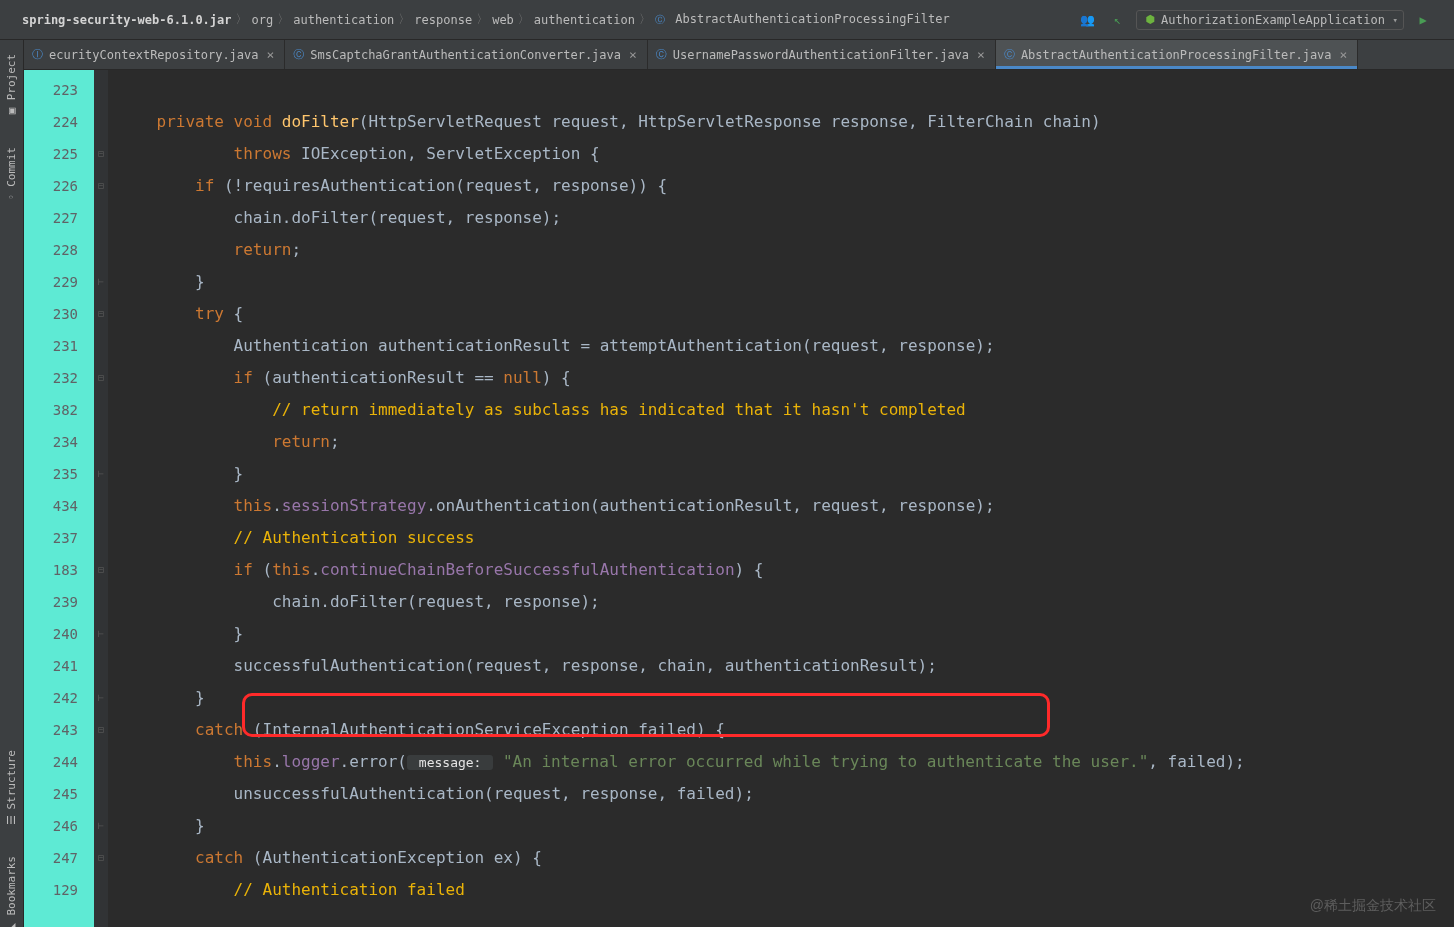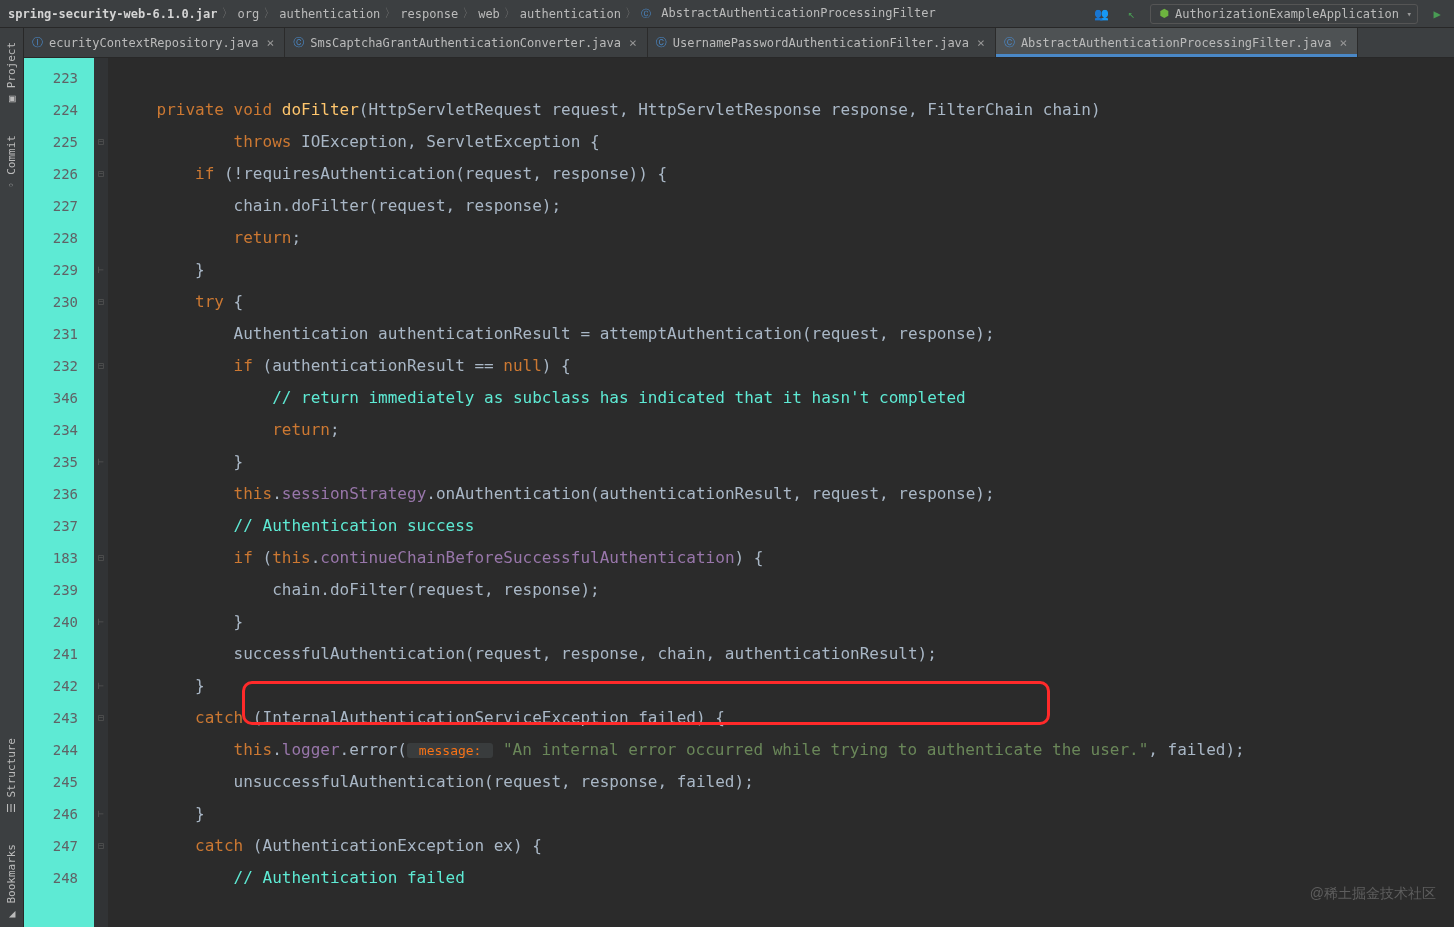--- a/index.html
+++ b/index.html
@@ -7,26 +7,26 @@
     background: #2b2b2b;
     color: #a9b7c6;
     font-family: 'Consolas', 'Monaco', monospace;
     font-size: 13px;
     width: 1454px;
     height: 927px;
     overflow: hidden;
     position: relative;
   }
   .top-bar {
-    height: 28px;
+    height: 40px;
     background: #3c3f41;
     border-bottom: 1px solid #282828;
     display: flex;
     align-items: center;
-    padding: 0 6px;
+    padding: 0 20px;
     font-size: 12px;
   }
   .breadcrumb {
     display: flex;
     align-items: center;
     flex: 1;
     overflow: hidden;
   }
   .breadcrumb-item {
     color: #bbbbbb;
@@ -185,25 +185,25 @@
     height: 32px;
     line-height: 32px;
     font-size: 10px;
     color: #555;
   }
   .code-line { height: 32px; padding: 0 10px; }
 
   .kw { color: #cc7832; }
   .method-decl { color: #ffc66d; }
   .str { color: #6a8759; }
-  .cmt { color: #5eead4; }
+  .cmt { color: #eab308; }
   .field { color: #9876aa; }
   .param-hint {
     background: #393c3d;
-    color: #f97316;
+    color: #e5e5e5;
     padding: 0 4px;
     border-radius: 3px;
     font-size: 13px;
   }
 
   .highlight-box {
     position: absolute;
     border: 3px solid #ff2a2a;
     border-radius: 10px;
     left: 218px;
@@ -305,36 +305,36 @@
           <div class="line-num">223</div>
           <div class="line-num">224</div>
           <div class="line-num">225</div>
           <div class="line-num">226</div>
           <div class="line-num">227</div>
           <div class="line-num">228</div>
           <div class="line-num">229</div>
           <div class="line-num">230</div>
           <div class="line-num">231</div>
           <div class="line-num">232</div>
-          <div class="line-num">346</div>
+          <div class="line-num">382</div>
           <div class="line-num">234</div>
           <div class="line-num">235</div>
-          <div class="line-num">236</div>
+          <div class="line-num">434</div>
           <div class="line-num">237</div>
           <div class="line-num">183</div>
           <div class="line-num">239</div>
           <div class="line-num">240</div>
           <div class="line-num">241</div>
           <div class="line-num">242</div>
           <div class="line-num">243</div>
           <div class="line-num">244</div>
           <div class="line-num">245</div>
           <div class="line-num">246</div>
           <div class="line-num">247</div>
-          <div class="line-num">248</div>
+          <div class="line-num">129</div>
         </div>
       <div class="fold-gutter" id="fold-gutter">
           <div class="fold"></div>
           <div class="fold"></div>
           <div class="fold">⊟</div>
           <div class="fold">⊟</div>
           <div class="fold"></div>
           <div class="fold"></div>
           <div class="fold">⊢</div>
           <div class="fold">⊟</div>

